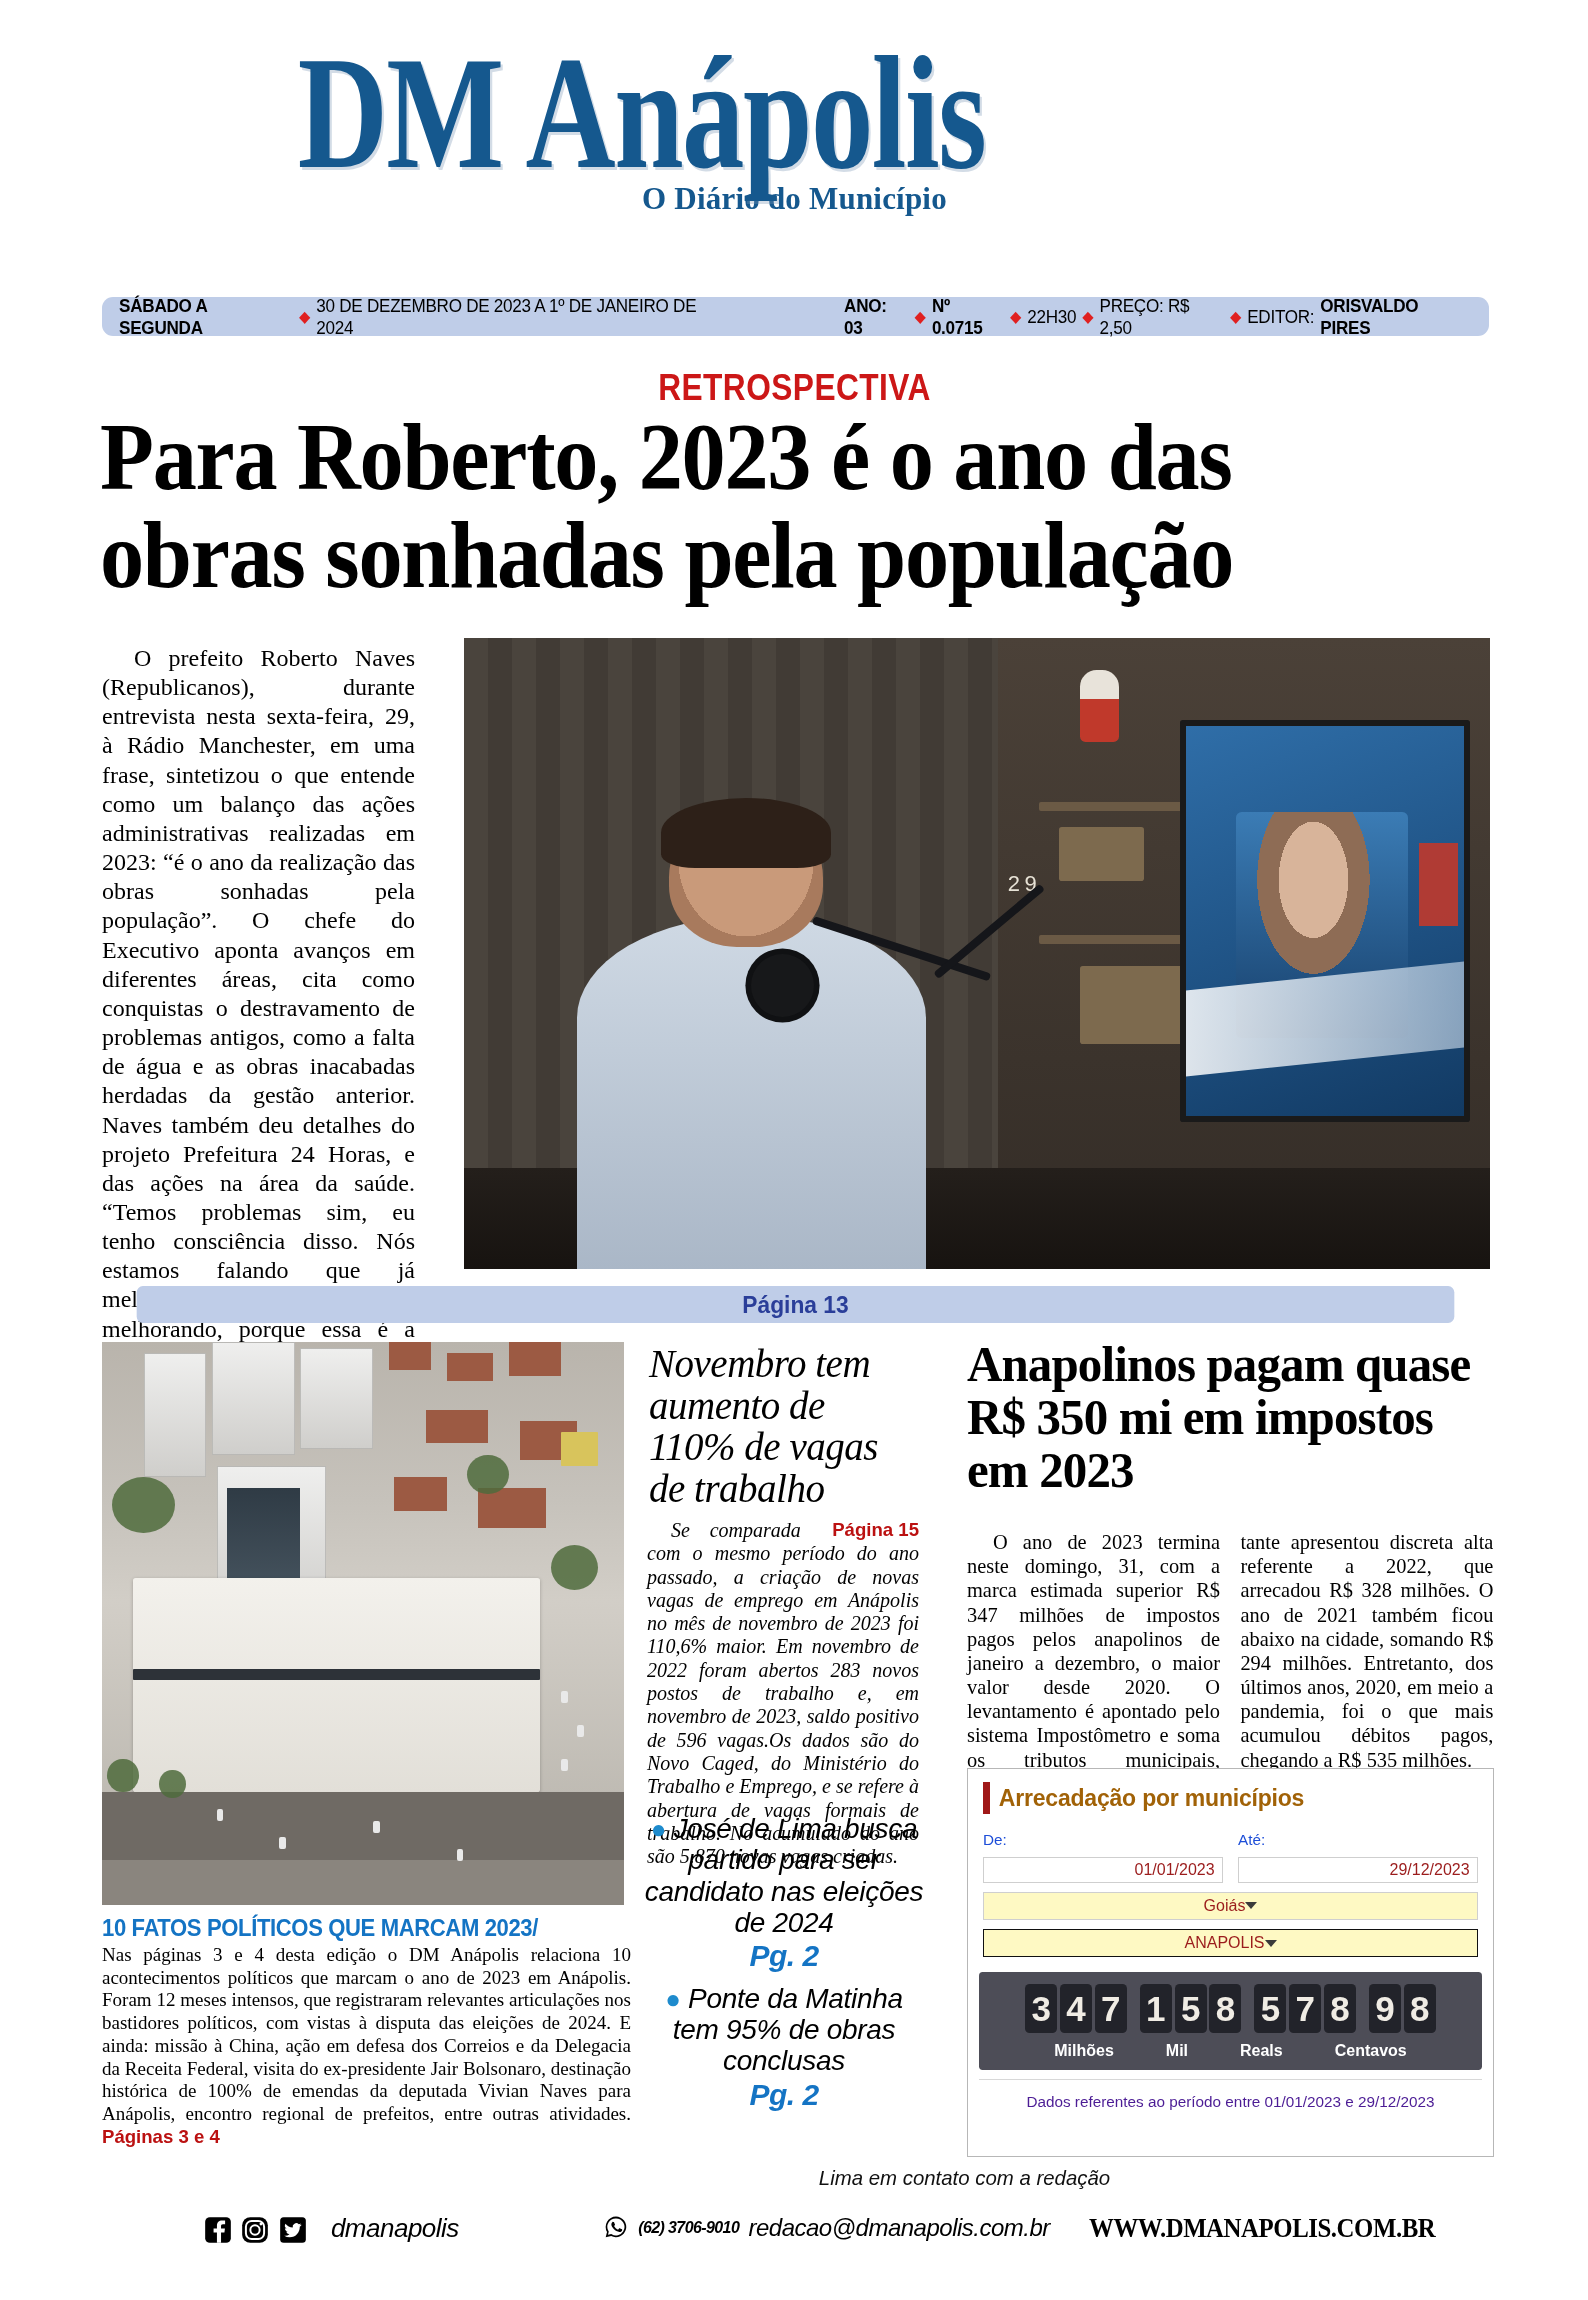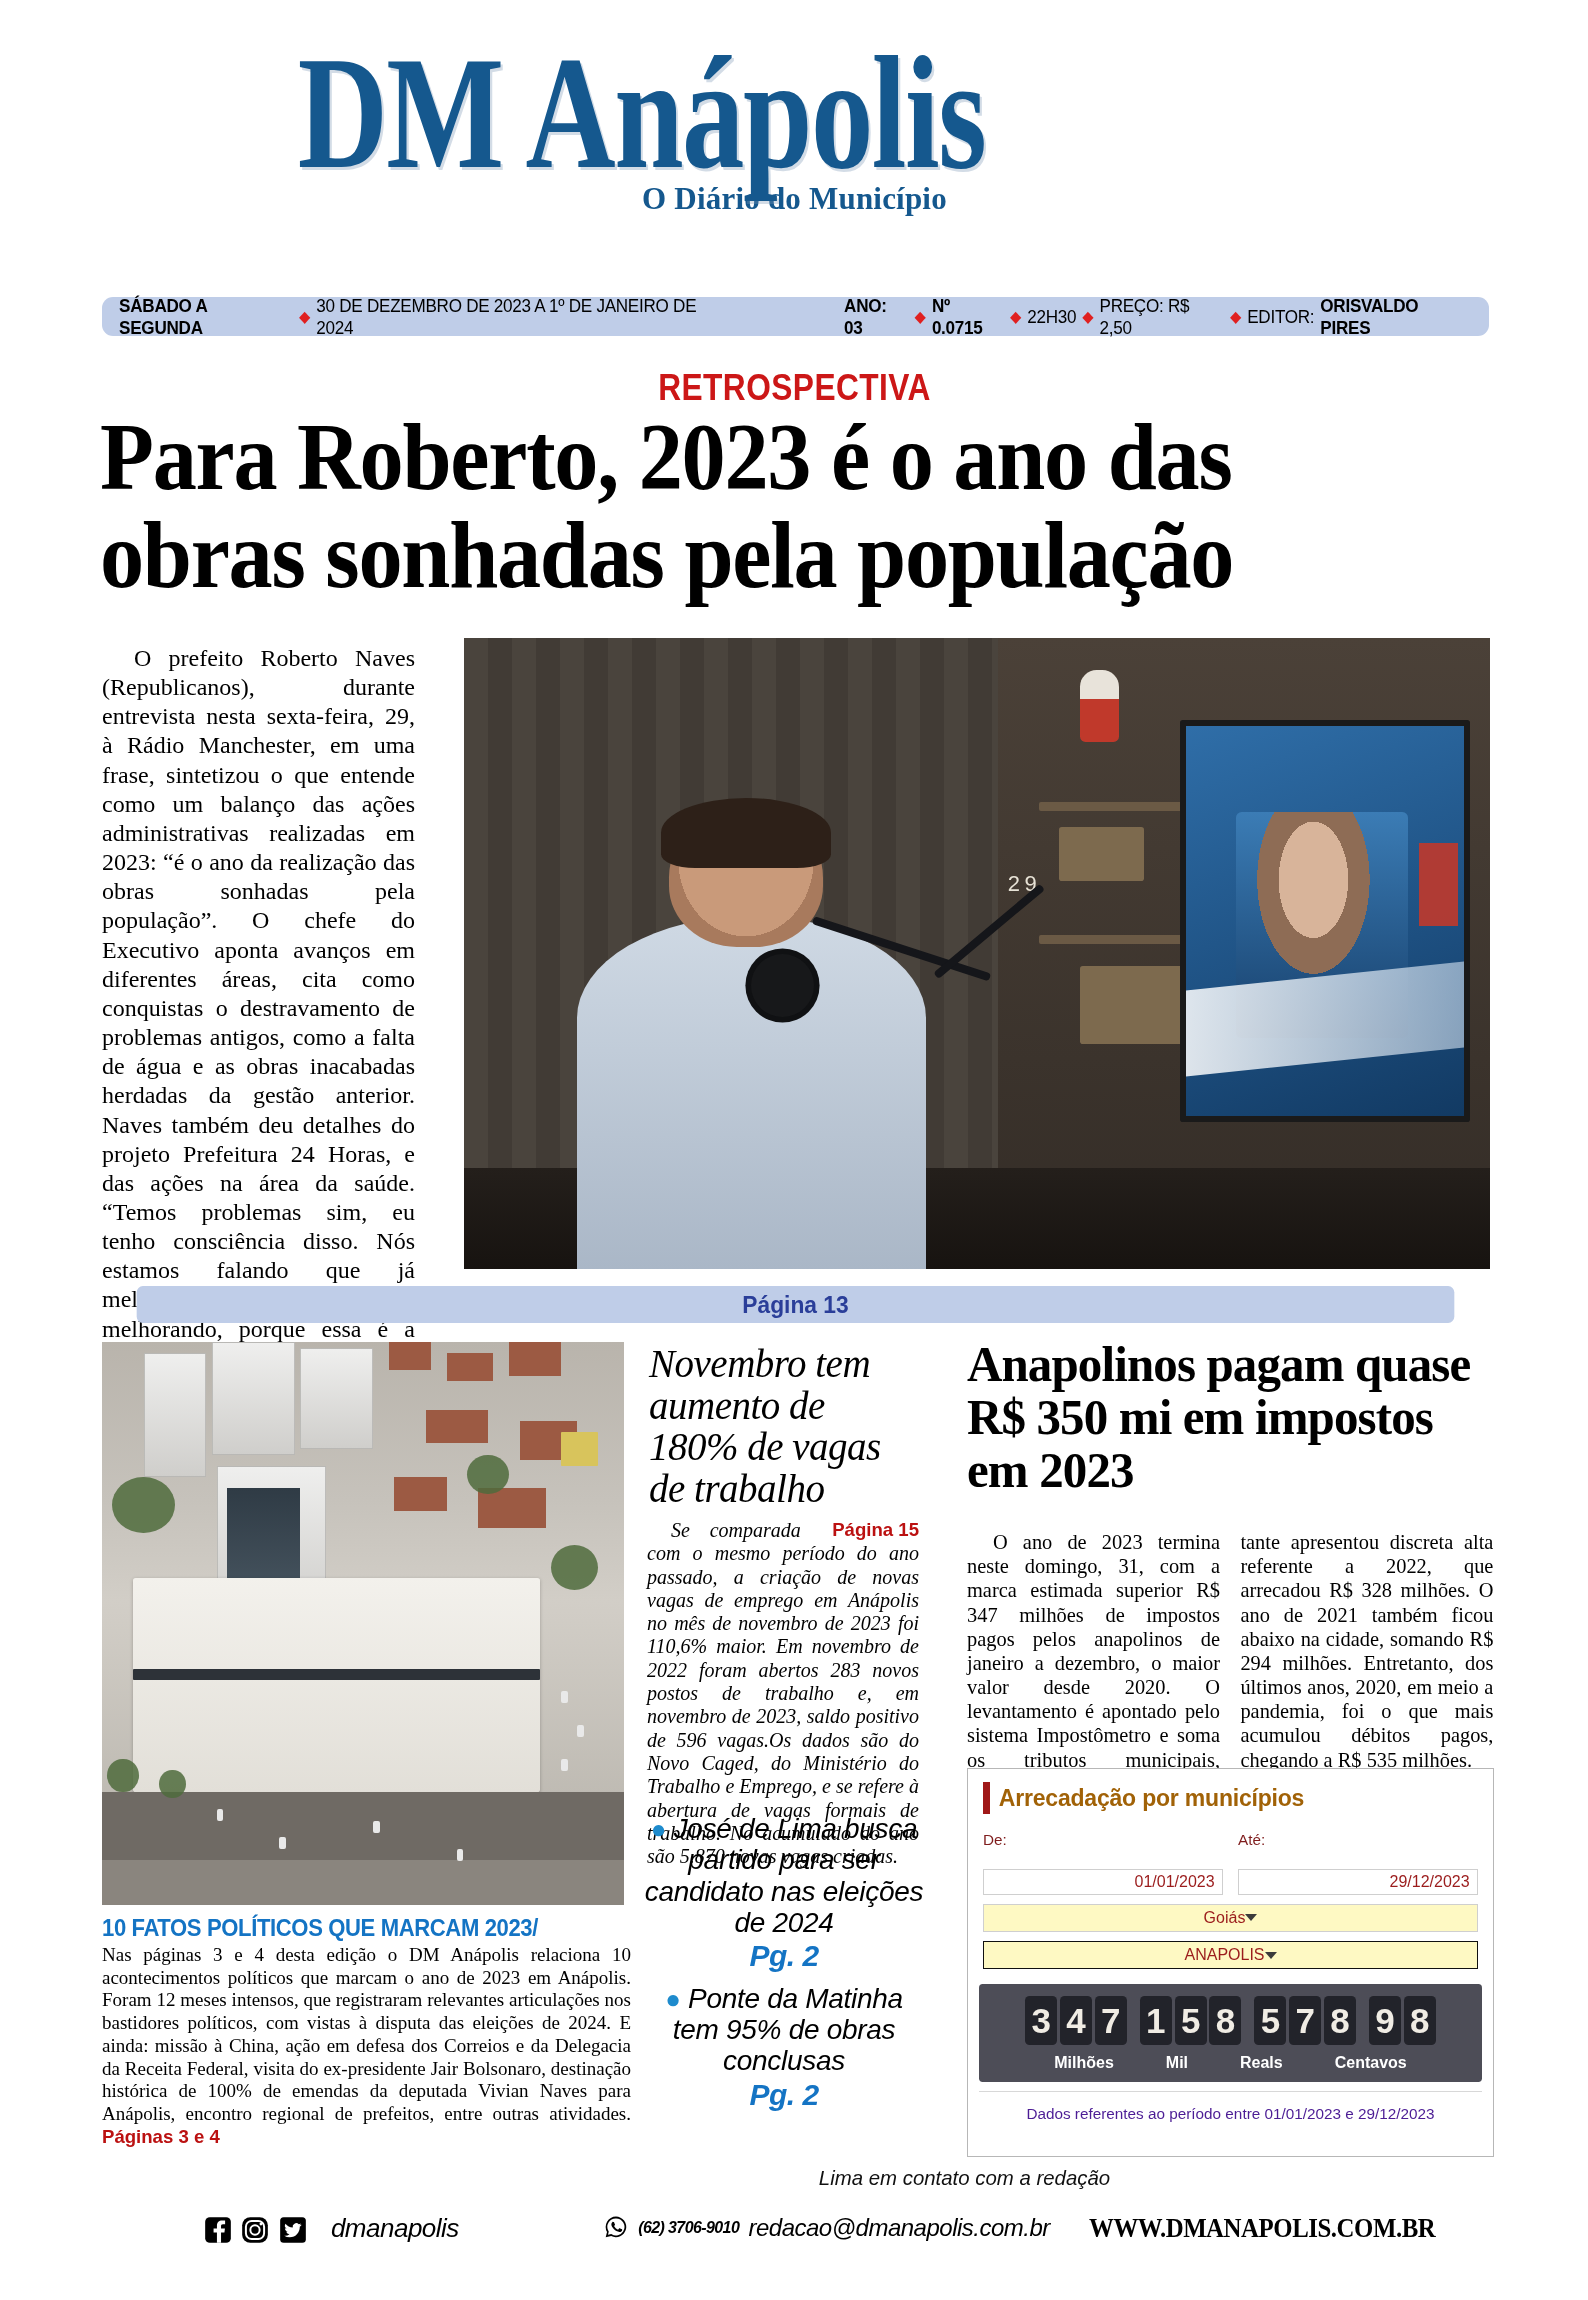--- a/index.html
+++ b/index.html
@@ -171,21 +171,21 @@
     position:absolute;left:967px;top:1768px;width:527px;height:389px;
     border:0.9px solid #b7b7b7;background:#fff;box-sizing:border-box;
     font-family:"Liberation Sans","DejaVu Sans",sans-serif;
   }
   .widget-inner{padding:13px 15px 0 15px;}
   .w-title-row{display:flex;align-items:center;gap:9.3px;}
   .w-bar{width:6.5px;height:32px;background:#A01818;}
   .w-title{color:#a16207;font-weight:700;font-size:23px;letter-spacing:-0.2px;}
   .w-fields{display:flex;gap:15px;margin-top:16.7px;}
   .w-field{flex:1;}
-  .w-label{color:#7f1d1d;font-size:15.3px;margin-bottom:20px;}
+  .w-label{color:#1d4ed8;font-size:15.3px;margin-bottom:8px;}
   .w-input{
     border:0.9px solid #cfcfcf;background:#fff;height:26px;
     display:flex;align-items:center;justify-content:flex-end;
     padding:0 7.4px;color:#9B1C1C;font-size:16px;box-sizing:border-box;
   }
   .w-select{
     margin-top:9.3px;border:0.9px solid #cfcfcf;background:#fef9c3;height:28px;
     display:flex;align-items:center;justify-content:center;
     padding:0 9.3px;color:#9B1C1C;font-size:16px;box-sizing:border-box;
   }
@@ -391,21 +391,21 @@
       <div class="green" style="left:11%;top:76%;width:5%;height:5%;"></div>
     </div>
   </div>
 
   <div class="pol-head">10 FATOS POLÍTICOS QUE MARCAM 2023/</div>
   <div class="pol-body">
     <p><span>Nas páginas 3 e 4 desta edição o DM Anápolis relaciona 10 acontecimentos políticos que marcam o ano de 2023 em Anápolis. Foram 12 meses  intensos, que registraram relevantes articulações nos bastidores políticos, com vistas à disputa das eleições de 2024. E ainda: missão à China, ação em defesa dos Correios e da Delegacia da Receita Federal, visita do ex-presidente Jair Bolsonaro, destinação histórica de 100% de emendas da deputada Vivian Naves para Anápolis, encontro regional de prefeitos, entre outras atividades.</span>
     <span class="ref-red">Páginas 3 e 4</span></p>
   </div>
 
-  <div class="mid-head">Novembro tem aumento de 180% de vagas de trabalho</div>
+  <div class="mid-head">Novembro tem aumento de 110% de vagas de trabalho</div>
   <div class="mid-body">
     <p><span class="ref-red">Página 15</span><span>Se comparada com o mesmo período do ano passado, a criação de novas vagas de emprego em Anápolis no mês de novembro de 2023 foi 110,6% maior. Em novembro de 2022 foram abertos 283 novos postos de trabalho e, em novembro de 2023, saldo positivo de 596 vagas.Os dados são do Novo Caged, do Ministério do Trabalho e Emprego, e se refere à abertura de vagas formais de trabalho. No acumulado do ano são 5.870 novas vagas criadas.</span></p>
   </div>
 
   <div class="bullets">
     <div class="bullet-item">
       <div class="bullet-text"><span class="bdot">●</span>
         <span>José de Lima busca partido para ser candidato nas eleições de 2024</span></div>
       <div class="bullet-pg">Pg. 2</div>
     </div>

